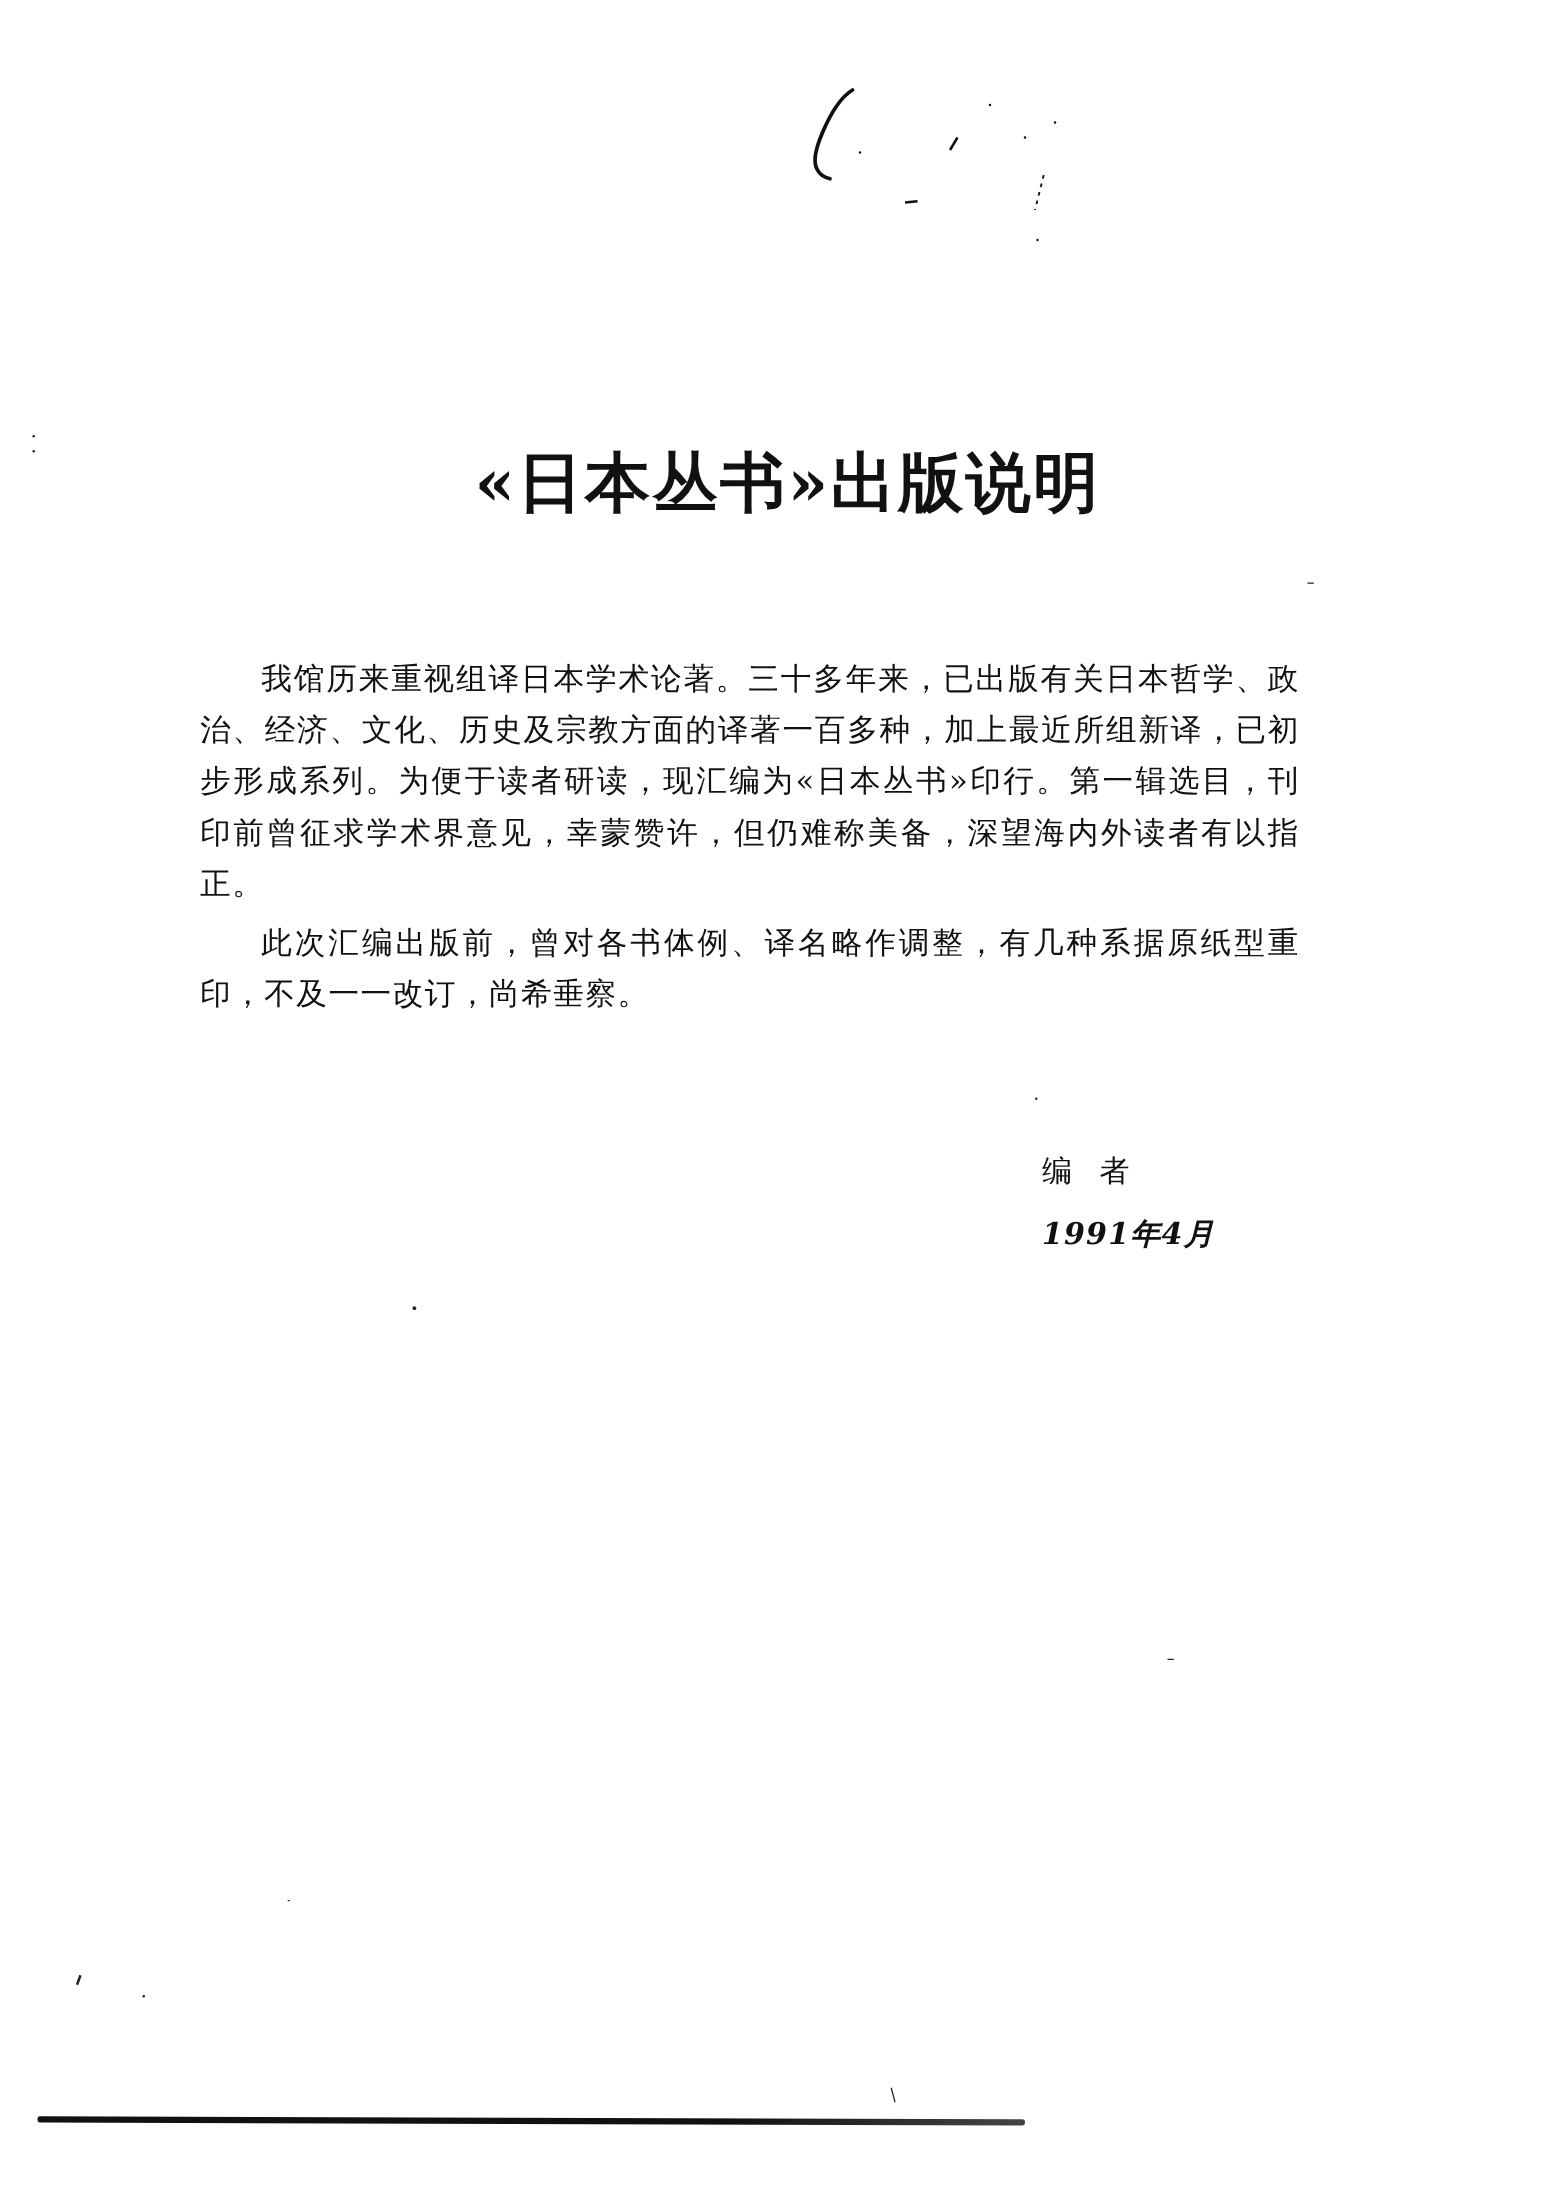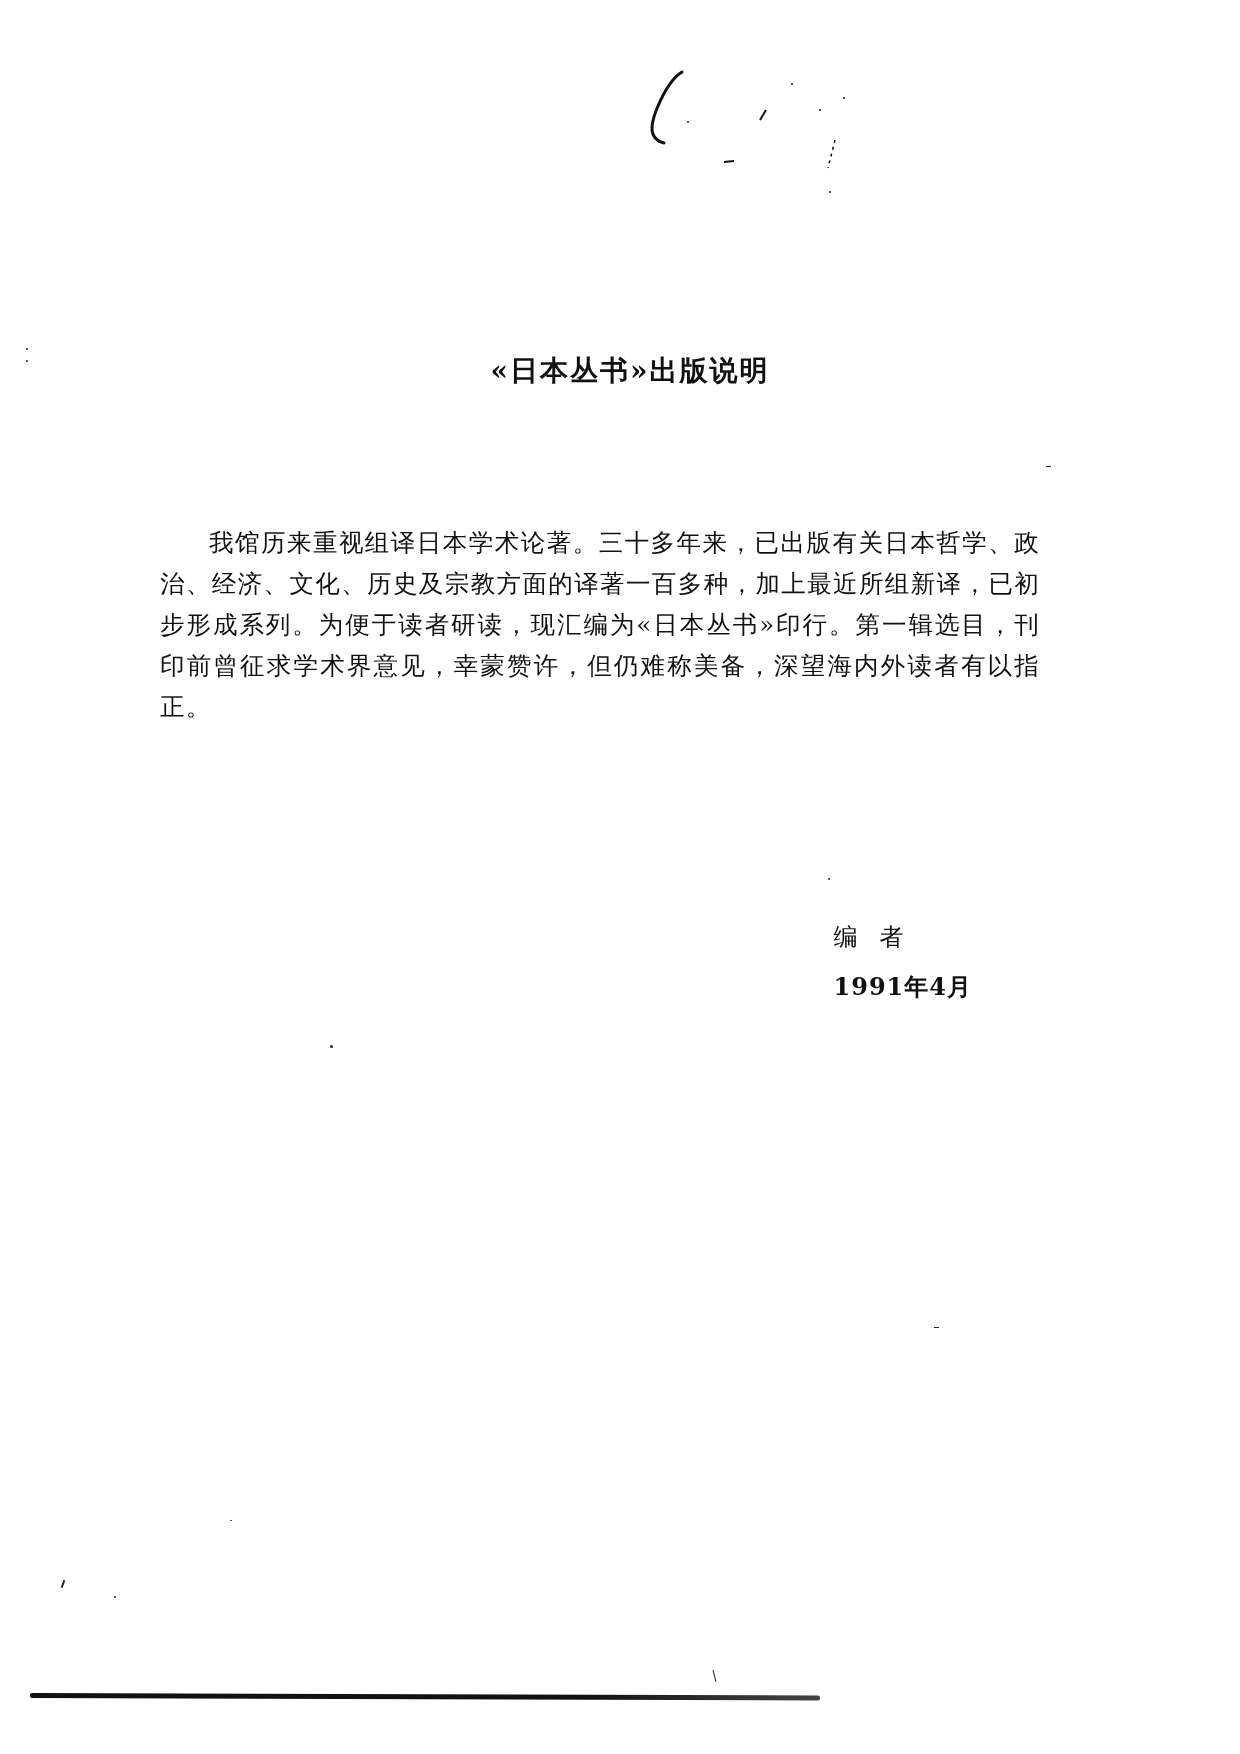--- a/index.html
+++ b/index.html
@@ -23,21 +23,21 @@
     .scribble {
       position: absolute;
       left: 620px; top: 50px;
       width: 260px; height: 170px;
     }
     .title {
       position: absolute;
       left: 0; top: 328px;
       width: 1240px;
       text-align: center;
-      font-size: 28px;
+      font-size: 52px;
       font-weight: bold;
       letter-spacing: 2px;
       line-height: 48px;
       padding-left: 20px;
       box-sizing: border-box;
     }
     .body-text {
       position: absolute;
       left: 160px;
       top: 522px;
@@ -61,20 +61,21 @@
       font-size: 24px;
       line-height: 50px;
       letter-spacing: 1px;
     }
     .sig-author {
       letter-spacing: 22px;
       margin-right: -22px;
     }
     .sig-date {
       font-weight: bold;
+      font-style: italic;
     }
     .rule {
       position: absolute;
       left: 30px;
       top: 1693px;
       width: 790px;
       height: 5px;
       background: linear-gradient(to right, #111 0%, #111 70%, #444 100%);
       border-radius: 2px;
       transform: skewY(0.18deg);
@@ -100,20 +101,21 @@
     <circle cx="200" cy="60" r="1" fill="#111"></circle>
     <circle cx="224" cy="48" r="1" fill="#111"></circle>
     <circle cx="210" cy="142" r="1" fill="#111"></circle>
     <circle cx="68" cy="72" r="1" fill="#111"></circle>
   </svg>
 
   <h1 class="title">«日本丛书»出版说明</h1>
 
   <div class="body-text">
     <p class="para">我馆历来重视组译日本学术论著。三十多年来，已出版有关日本哲学、政治、经济、文化、历史及宗教方面的译著一百多种，加上最近所组新译，已初步形成系列。为便于读者研读，现汇编为«日本丛书»印行。第一辑选目，刊印前曾征求学术界意见，幸蒙赞许，但仍难称美备，深望海内外读者有以指正。</p>
+    <p class="para">此次汇编出版前，曾对各书体例、译名略作调整，有几种系据原纸型重印，不及一一改订，尚希垂察。</p>
   </div>
 
   <div class="signature">
     <div class="sig-author">编者</div>
     <div class="sig-date">1991年4月</div>
   </div>
 
   <div class="rule"></div>
 
   <span class="speck" style="left:330px;top:1045px;width:3px;height:3px;"></span>

